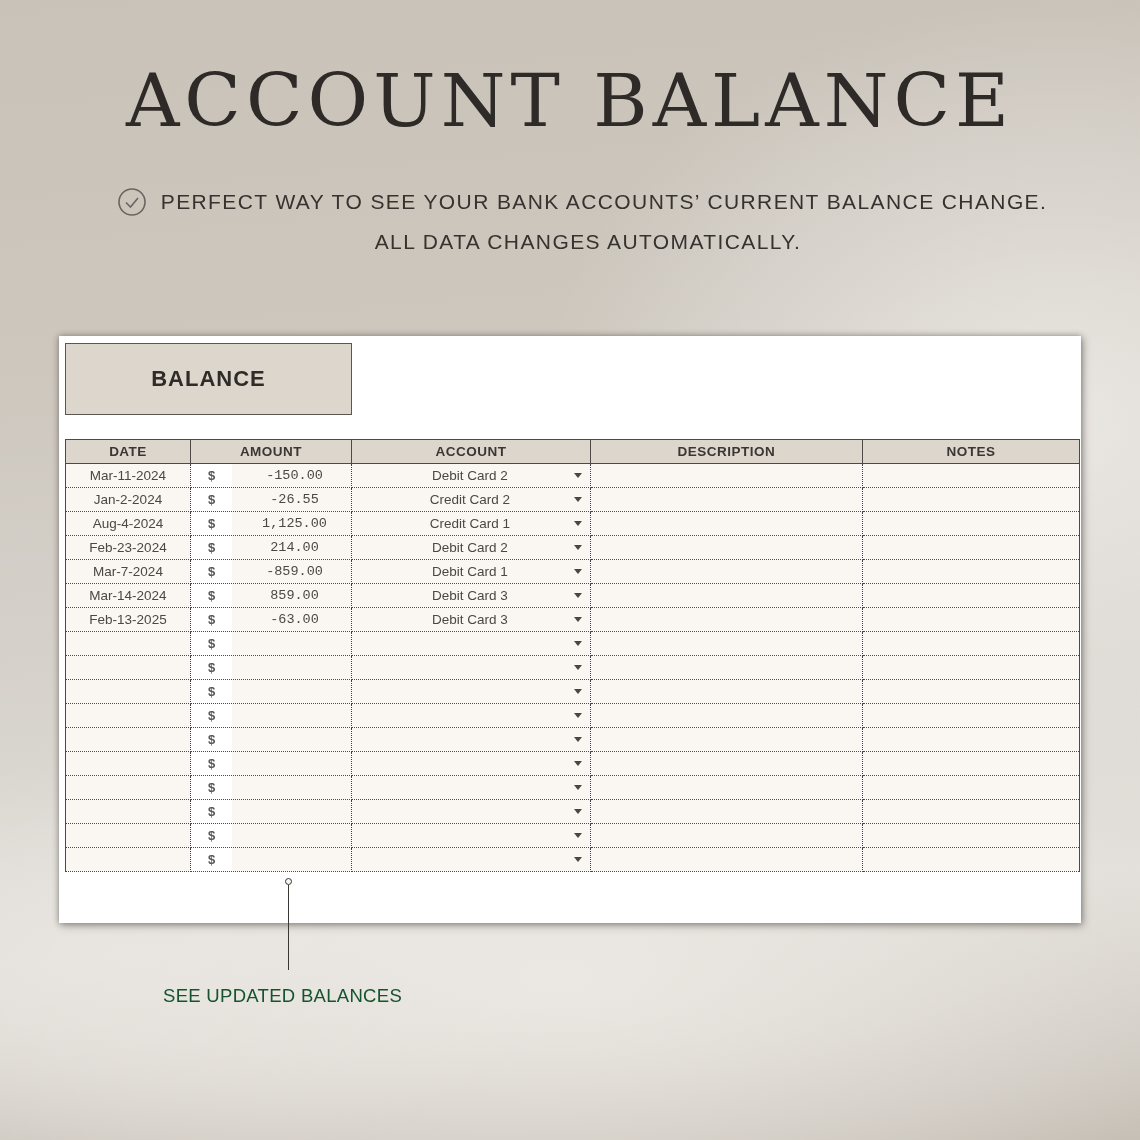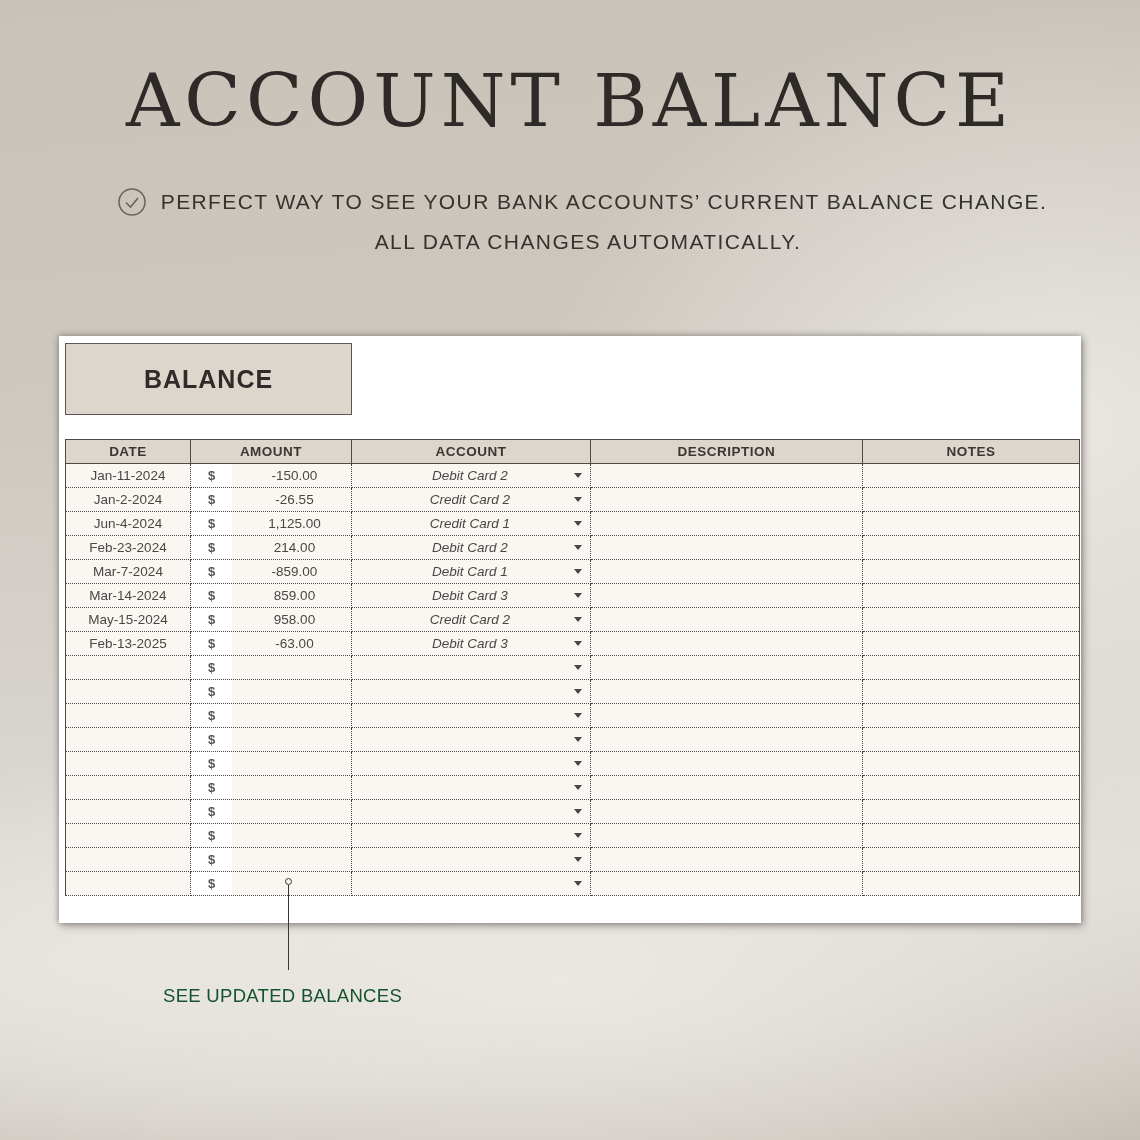--- a/index.html
+++ b/index.html
@@ -33,21 +33,21 @@
     position: absolute; left: 59px; top: 336px; width: 1022px; height: 587px;
     background: #ffffff;
     box-shadow: 0 0 6px rgba(60,55,50,0.45), 2px 3px 8px rgba(60,55,50,0.35);
     overflow: hidden;
   }
   .balance-box {
     position: absolute; left: 6px; top: 7px; width: 287px; height: 72px;
     background: #ddd6cd; border: 1.5px solid #5b5652;
     display: flex; align-items: center; justify-content: center;
     font-family: "Liberation Sans", sans-serif; font-weight: bold;
-    font-size: 25px; letter-spacing: 1px; color: #2f2b28;
+    font-size: 22px; letter-spacing: 1px; color: #2f2b28;
   }
   table.ledger {
     position: absolute; left: 6px; top: 103px;
     width: 1014px; border-collapse: collapse; table-layout: fixed;
     font-family: "Liberation Sans", sans-serif;
   }
   table.ledger th {
     height: 24px; background: #ddd6cd; color: #3a3633;
     font-size: 13.5px; font-weight: bold; letter-spacing: 0.5px;
     border: 1.5px solid #4e4945; text-align: center;
@@ -57,23 +57,23 @@
     font-size: 13.5px; text-align: center; position: relative;
     border-left: 1px dotted #3f3b38; border-right: 1px dotted #3f3b38;
     border-bottom: 1.5px dotted #4a4643;
     padding: 0;
   }
   table.ledger td.first { border-left: 1.5px solid #4e4945; }
   table.ledger td.last { border-right: 1.5px solid #4e4945; }
   td.amount { padding: 0 !important; }
   .amt-wrap { display: flex; height: 100%; width: 100%; }
   .amt-sign { width: 41px; background: #ffffff; color: #555; font-weight: bold; font-size: 13px; display: flex; align-items: center; justify-content: center; }
-  .amt-val { flex: 1; display: flex; align-items: center; justify-content: center; padding-left: 6px; }
+  .amt-val { flex: 1; display: flex; align-items: center; justify-content: center; padding-left: 6px; font-family: Liberation Mono, monospace; }
   .acct-wrap { display: flex; align-items: center; height: 100%; }
-  .acct-label { flex: 1; text-align: center; padding-left: 14px; font-style: italic; }
+  .acct-label { flex: 1; text-align: center; padding-left: 14px; }
   .dropdown-icon { width: 0; height: 0; border-left: 4px solid transparent; border-right: 4px solid transparent; border-top: 5px solid #4a4643; margin-right: 8px; }
   .callout-dot {
     position: absolute; left: 285px; top: 878px; width: 7px; height: 7px;
     border: 1.3px solid #333; border-radius: 50%; background: #faf7f2;
   }
   .callout-line {
     position: absolute; left: 288px; top: 885px; width: 1.3px; height: 85px; background: #3a3633;
   }
   .callout-label {
     position: absolute; left: 163px; top: 985px;
@@ -112,21 +112,21 @@
       <tr>
         <th>DATE</th>
         <th>AMOUNT</th>
         <th>ACCOUNT</th>
         <th>DESCRIPTION</th>
         <th>NOTES</th>
       </tr>
     </thead>
     <tbody id="ledger-body">
         <tr>
-          <td class="first">Jan-11-2024</td>
+          <td class="first">Mar-11-2024</td>
           <td class="amount">
             <div class="amt-wrap">
               <span class="amt-sign">$</span>
               <span class="amt-val">-150.00</span>
             </div>
           </td>
           <td>
             <div class="acct-wrap">
               <span class="acct-label">Debit Card 2</span>
               <span class="dropdown-icon"></span>
@@ -146,21 +146,21 @@
           <td>
             <div class="acct-wrap">
               <span class="acct-label">Credit Card 2</span>
               <span class="dropdown-icon"></span>
             </div>
           </td>
           <td></td>
           <td class="last"></td>
         </tr>
         <tr>
-          <td class="first">Jun-4-2024</td>
+          <td class="first">Aug-4-2024</td>
           <td class="amount">
             <div class="amt-wrap">
               <span class="amt-sign">$</span>
               <span class="amt-val">1,125.00</span>
             </div>
           </td>
           <td>
             <div class="acct-wrap">
               <span class="acct-label">Credit Card 1</span>
               <span class="dropdown-icon"></span>
@@ -207,37 +207,20 @@
           <td class="first">Mar-14-2024</td>
           <td class="amount">
             <div class="amt-wrap">
               <span class="amt-sign">$</span>
               <span class="amt-val">859.00</span>
             </div>
           </td>
           <td>
             <div class="acct-wrap">
               <span class="acct-label">Debit Card 3</span>
-              <span class="dropdown-icon"></span>
-            </div>
-          </td>
-          <td></td>
-          <td class="last"></td>
-        </tr>
-        <tr>
-          <td class="first">May-15-2024</td>
-          <td class="amount">
-            <div class="amt-wrap">
-              <span class="amt-sign">$</span>
-              <span class="amt-val">958.00</span>
-            </div>
-          </td>
-          <td>
-            <div class="acct-wrap">
-              <span class="acct-label">Credit Card 2</span>
               <span class="dropdown-icon"></span>
             </div>
           </td>
           <td></td>
           <td class="last"></td>
         </tr>
         <tr>
           <td class="first">Feb-13-2025</td>
           <td class="amount">
             <div class="amt-wrap">

